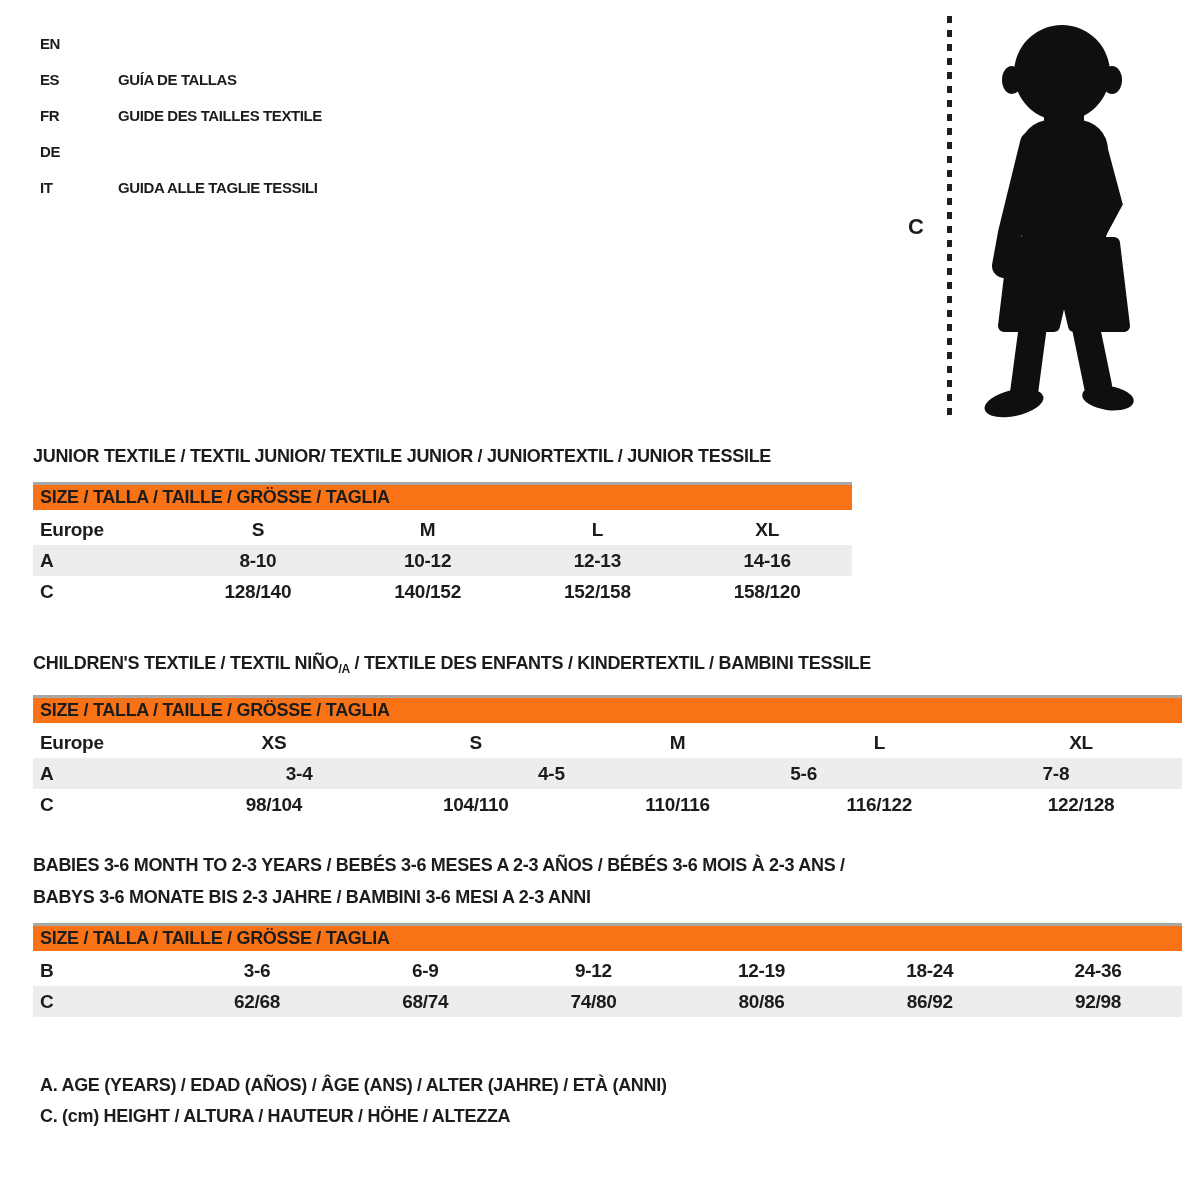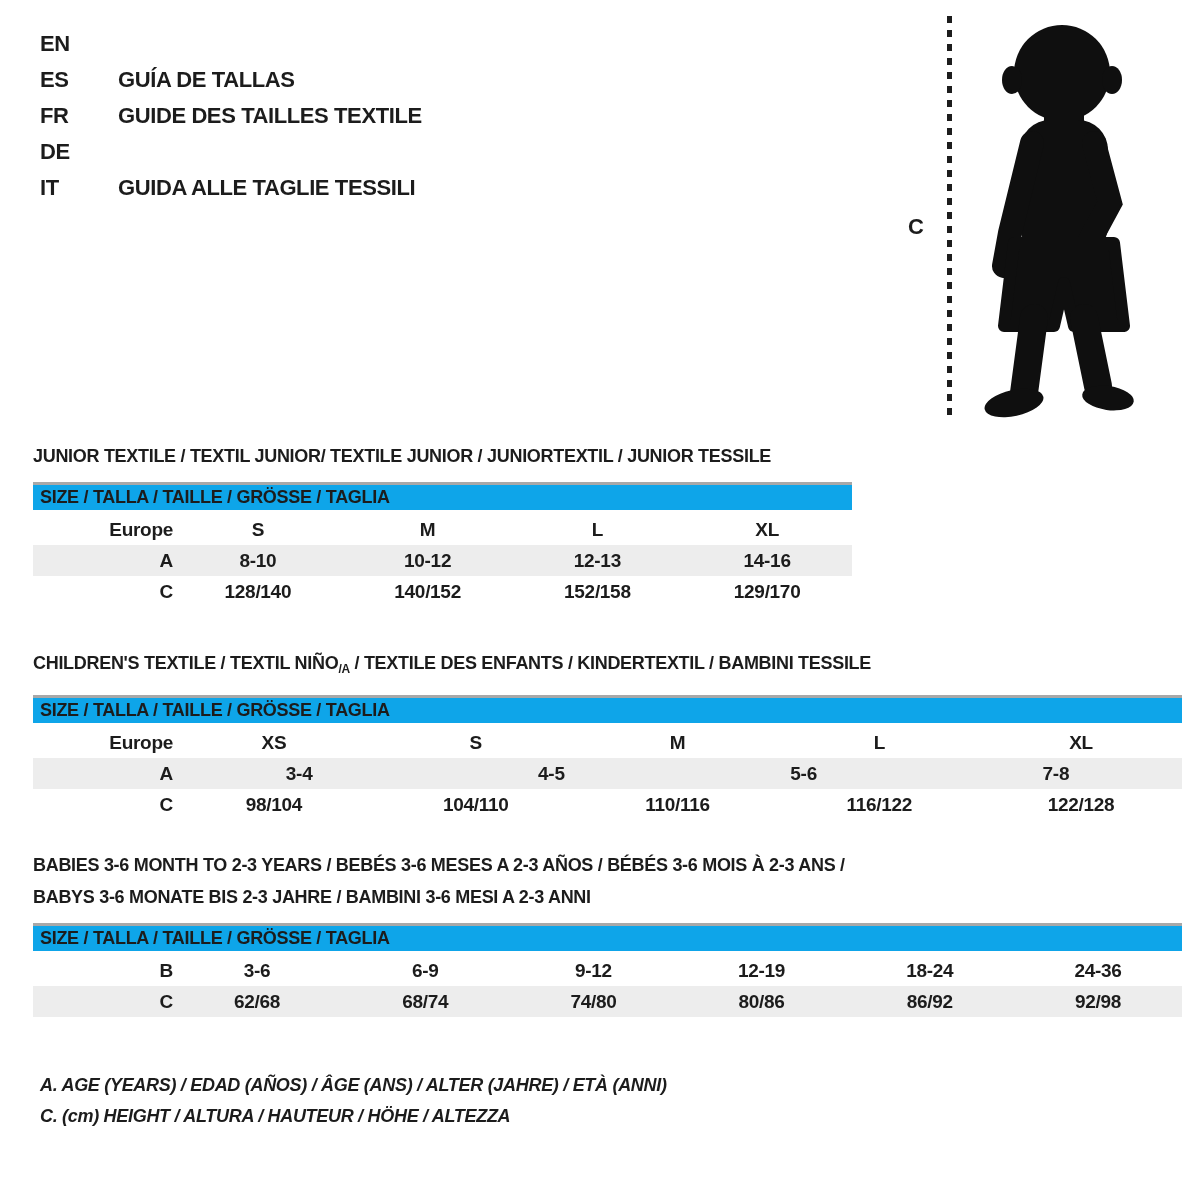--- a/index.html
+++ b/index.html
@@ -3,48 +3,48 @@
 <meta charset="utf-8">
 <style>
   html,body{margin:0;padding:0;background:#fff;}
   .canvas{
     position:relative;width:1200px;height:1200px;background:#ffffff;overflow:hidden;
     font-family:"Liberation Sans","DejaVu Sans",sans-serif;
     color:#1c1c1c;-webkit-font-smoothing:antialiased;
   }
   
   .lang-block{position:absolute;left:40px;top:26px;}
-  .lang-row{display:flex;height:36px;line-height:36px;font-size:22px;font-weight:700;letter-spacing:-0.4px;}
+  .lang-row{display:flex;height:36px;line-height:36px;font-size:15px;font-weight:700;letter-spacing:-0.4px;}
   .lang-code{width:78px;}
   
   .dash-line{
     position:absolute;left:947px;top:16px;width:5px;height:402px;
     background:repeating-linear-gradient(180deg,#1d1d1d 0 7px,transparent 7px 14px);
   }
   .c-label{position:absolute;left:908px;top:214px;font-size:22px;font-weight:700;}
   .silhouette{position:absolute;left:962px;top:18px;}
   
   .sec{position:absolute;left:33px;}
   #sections .sec:nth-child(1){top:440px;width:819px;}
   #sections .sec:nth-child(2){top:647px;width:1149px;}
   #sections .sec:nth-child(3){top:849px;width:1149px;}
   .sec-title{font-size:18px;font-weight:700;line-height:32px;letter-spacing:-0.3px;white-space:nowrap;}
   .sec-title .subscript{font-size:12px;vertical-align:-4px;}
   .sizetable{margin-top:10px;}
   .size-head{
-    background:#0ea5e9;border-top:3px solid #a8a8a8;height:25px;line-height:25px;
+    background:#f97316;border-top:3px solid #a8a8a8;height:25px;line-height:25px;
     padding-left:7px;font-size:18px;font-weight:700;letter-spacing:-0.3px;margin-bottom:4px;
   }
   .trow{display:flex;height:31px;line-height:31px;font-size:19px;font-weight:700;letter-spacing:-0.3px;}
   .trow.shaded{background:#ededed;}
-  .tlabel{width:140px;padding-left:7px;box-sizing:border-box;text-align:right;}
+  .tlabel{width:140px;padding-left:7px;box-sizing:border-box;}
   .tcell{flex:1;text-align:center;}
   
   .legend{position:absolute;left:40px;top:1070px;}
-  .legend-line{font-size:18px;font-weight:700;line-height:31px;letter-spacing:-0.3px;white-space:nowrap;font-style:italic;}
+  .legend-line{font-size:18px;font-weight:700;line-height:31px;letter-spacing:-0.3px;white-space:nowrap;}
 </style>
 </head>
 <body>
 
 <div class="canvas">
 
   <div class="lang-block" id="lang-block">
       <div class="lang-row">
         <span class="lang-code">EN</span>
       </div>
@@ -102,21 +102,21 @@
             <span class="tcell">8-10</span>
             <span class="tcell">10-12</span>
             <span class="tcell">12-13</span>
             <span class="tcell">14-16</span>
           </div>
           <div class="trow">
             <span class="tlabel">C</span>
             <span class="tcell">128/140</span>
             <span class="tcell">140/152</span>
             <span class="tcell">152/158</span>
-            <span class="tcell">129/170</span>
+            <span class="tcell">158/120</span>
           </div>
         </div>
       </div>
       <div class="sec">
         <div class="sec-title"><span>CHILDREN'S TEXTILE / TEXTIL NIÑO</span><span class="subscript">/A</span><span> / TEXTILE DES ENFANTS / KINDERTEXTIL / BAMBINI TESSILE</span></div>
         <div class="sizetable">
           <div class="size-head"><span>SIZE / TALLA / TAILLE / GRÖSSE / TAGLIA</span></div>
           <div class="trow">
             <span class="tlabel">Europe</span>
             <span class="tcell">XS</span>

